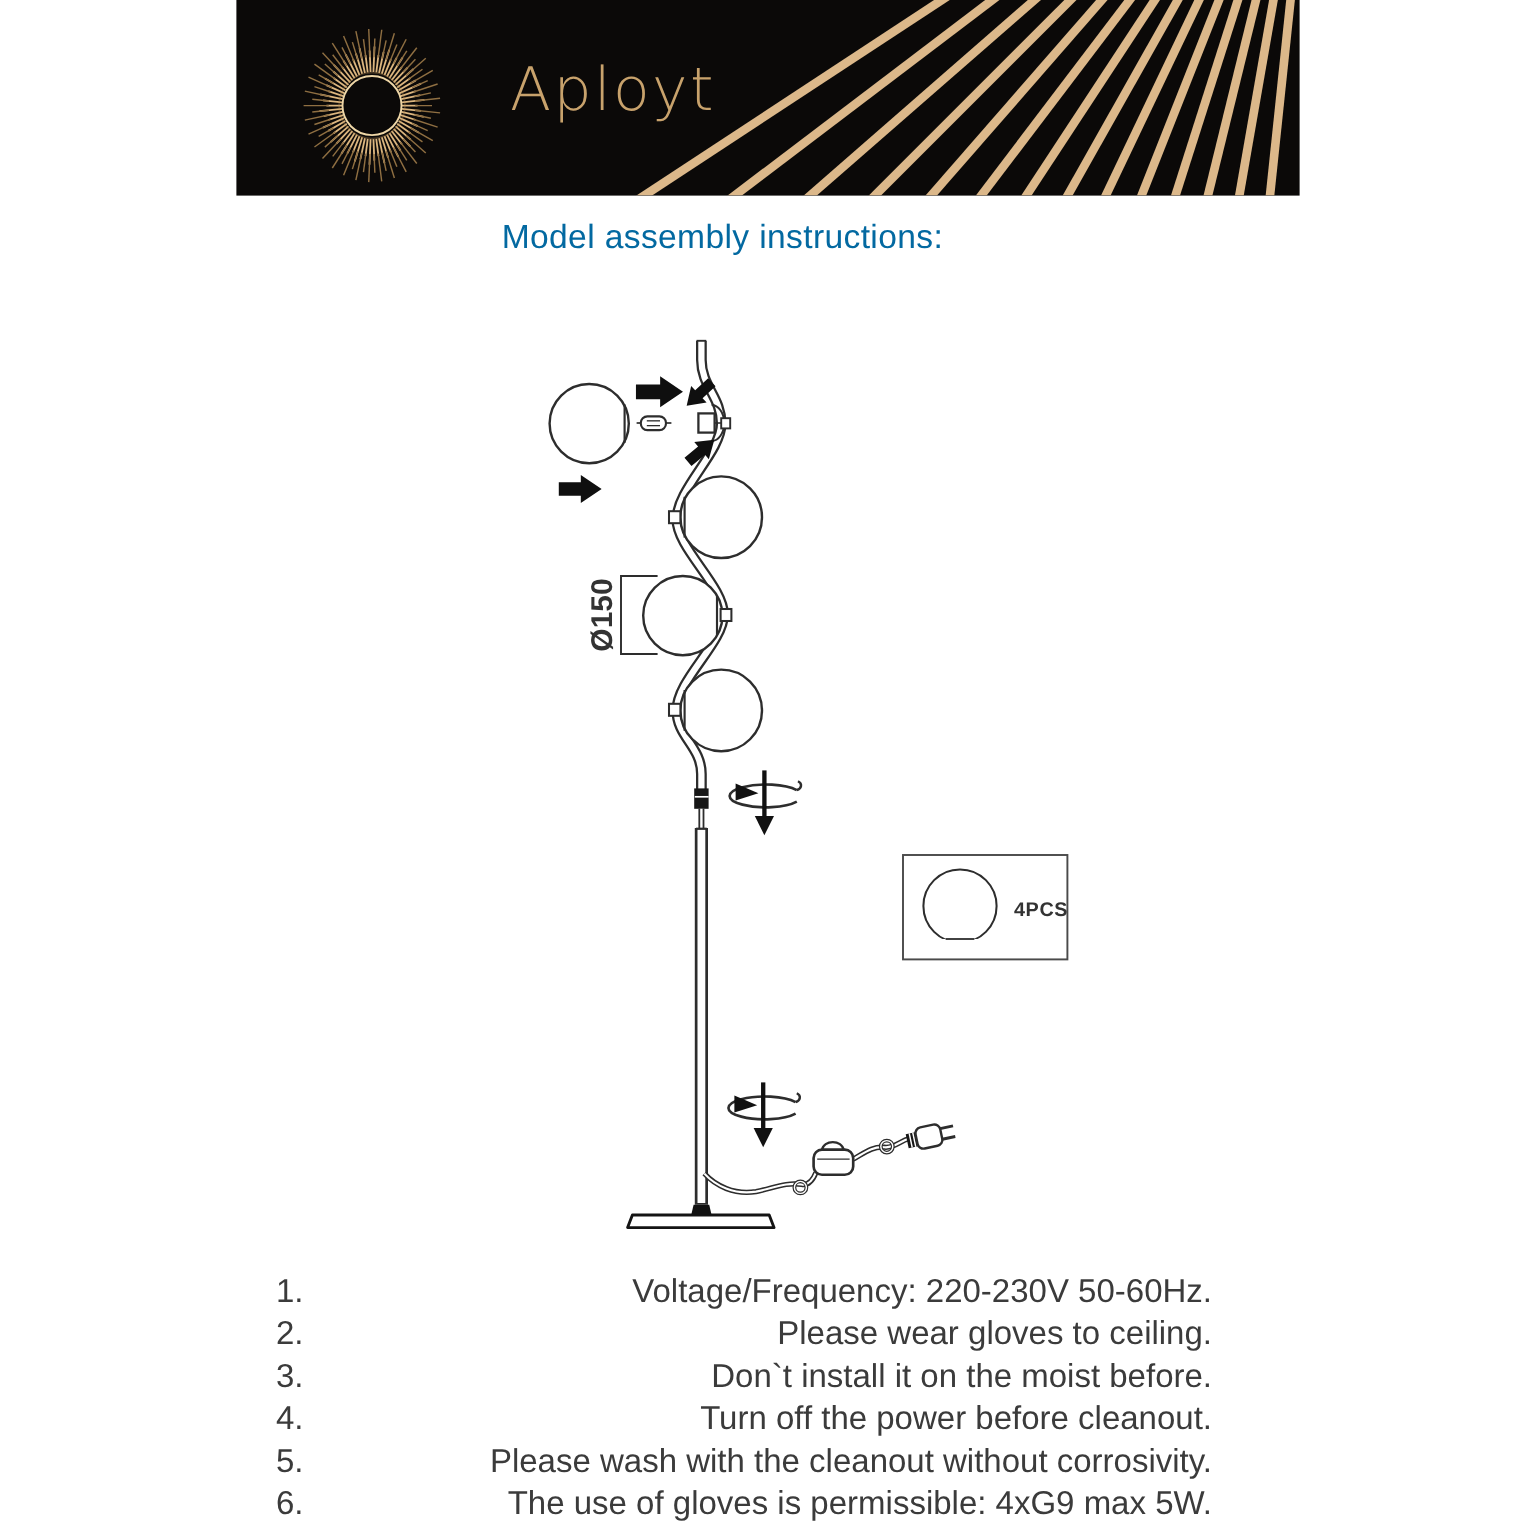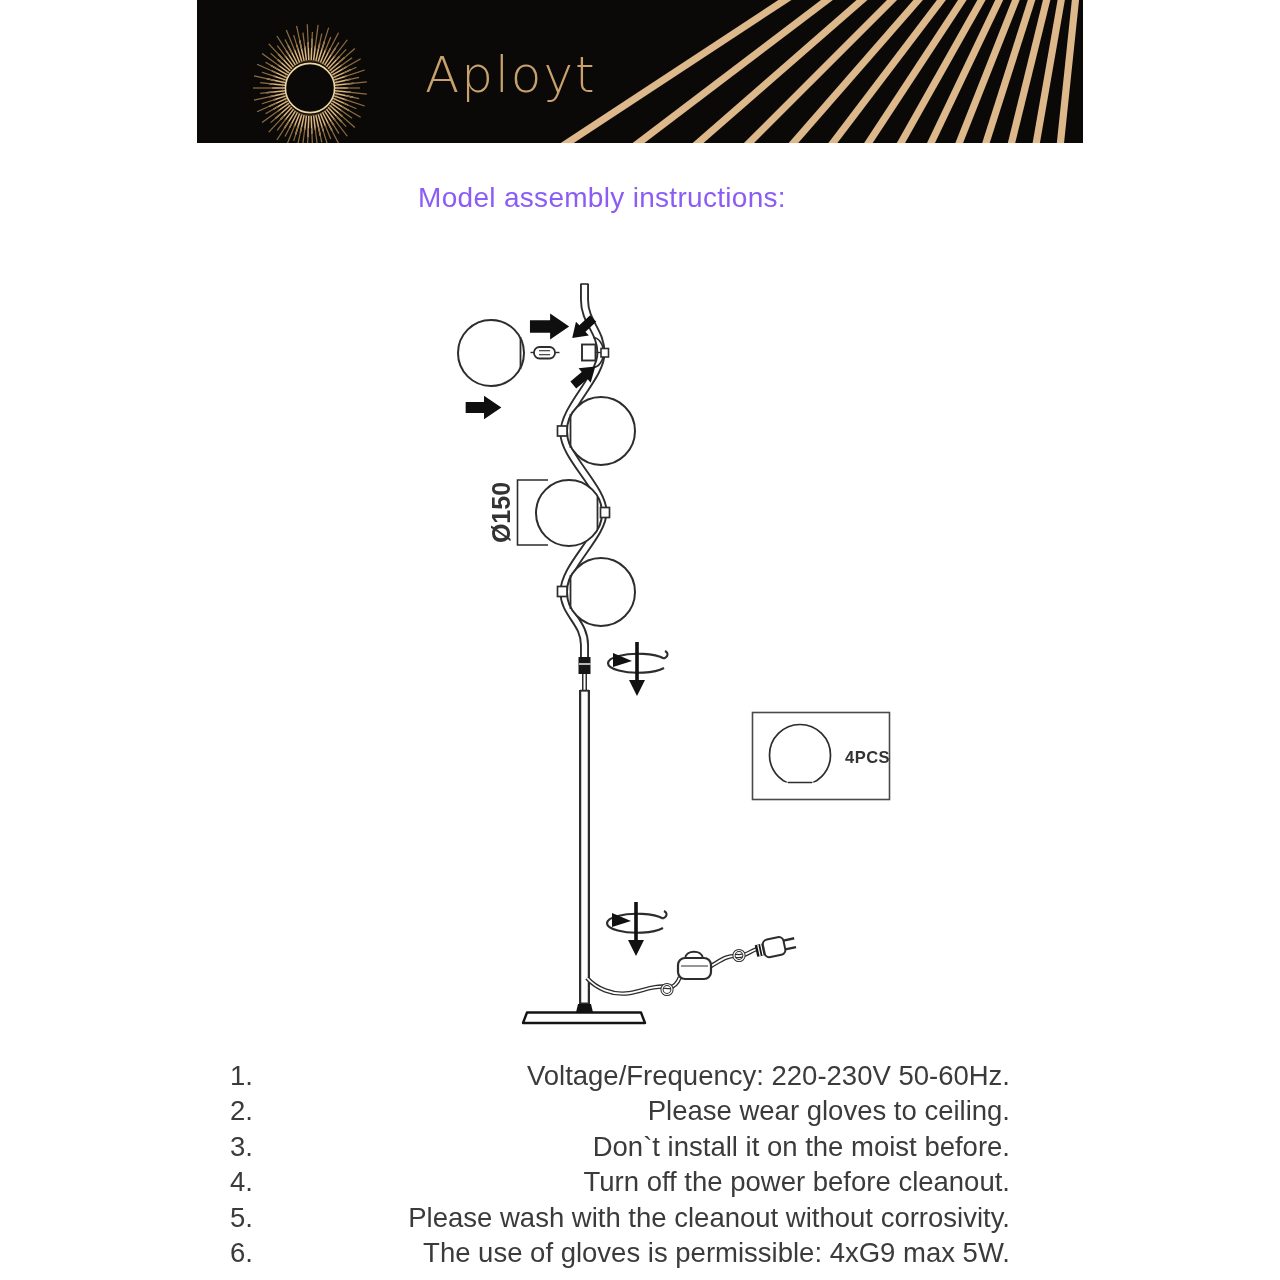--- a/index.html
+++ b/index.html
@@ -1,27 +1,27 @@
 <!DOCTYPE html>
 <html><head>
 <meta charset="utf-8">
 <style>
   html,body{margin:0;padding:0;background:#ffffff;}
   #page{position:relative;width:1280px;height:1280px;background:#ffffff;overflow:hidden;
         font-family:"Liberation Sans", sans-serif;color:#3a3a3a;}
 
   
-  .banner{position:absolute;left:197px;top:0;width:886px;height:143px;background:#0b0908;overflow:hidden;}
+  .banner{position:absolute;left:197px;top:0;width:886px;height:163px;background:#0b0908;overflow:hidden;}
   .banner svg{position:absolute;left:0;top:0;}
   .brand{position:absolute;left:228px;top:50px;font-size:50px;line-height:1;
          font-family:"DejaVu Sans", sans-serif;font-weight:200;letter-spacing:2px;color:#c8a26c;}
 
   
   .title-block{position:absolute;left:2px;top:180px;width:1200px;text-align:center;
-               font-size:28px;line-height:36px;color:#8b5cf6;letter-spacing:.3px;}
+               font-size:28px;line-height:36px;color:#0369a1;letter-spacing:.3px;}
 
   
   .diagram{position:absolute;left:420px;top:270px;width:500px;height:780px;}
   .diagram text{font-family:"Liberation Sans", sans-serif;fill:#333;}
 
   
   .instructions{position:absolute;left:230px;top:1058px;width:780px;
                 font-size:27.5px;line-height:35.4px;color:#3b3b3b;}
   .ins-row{display:flex;}
   .ins-num{width:50px;flex:0 0 50px;}

